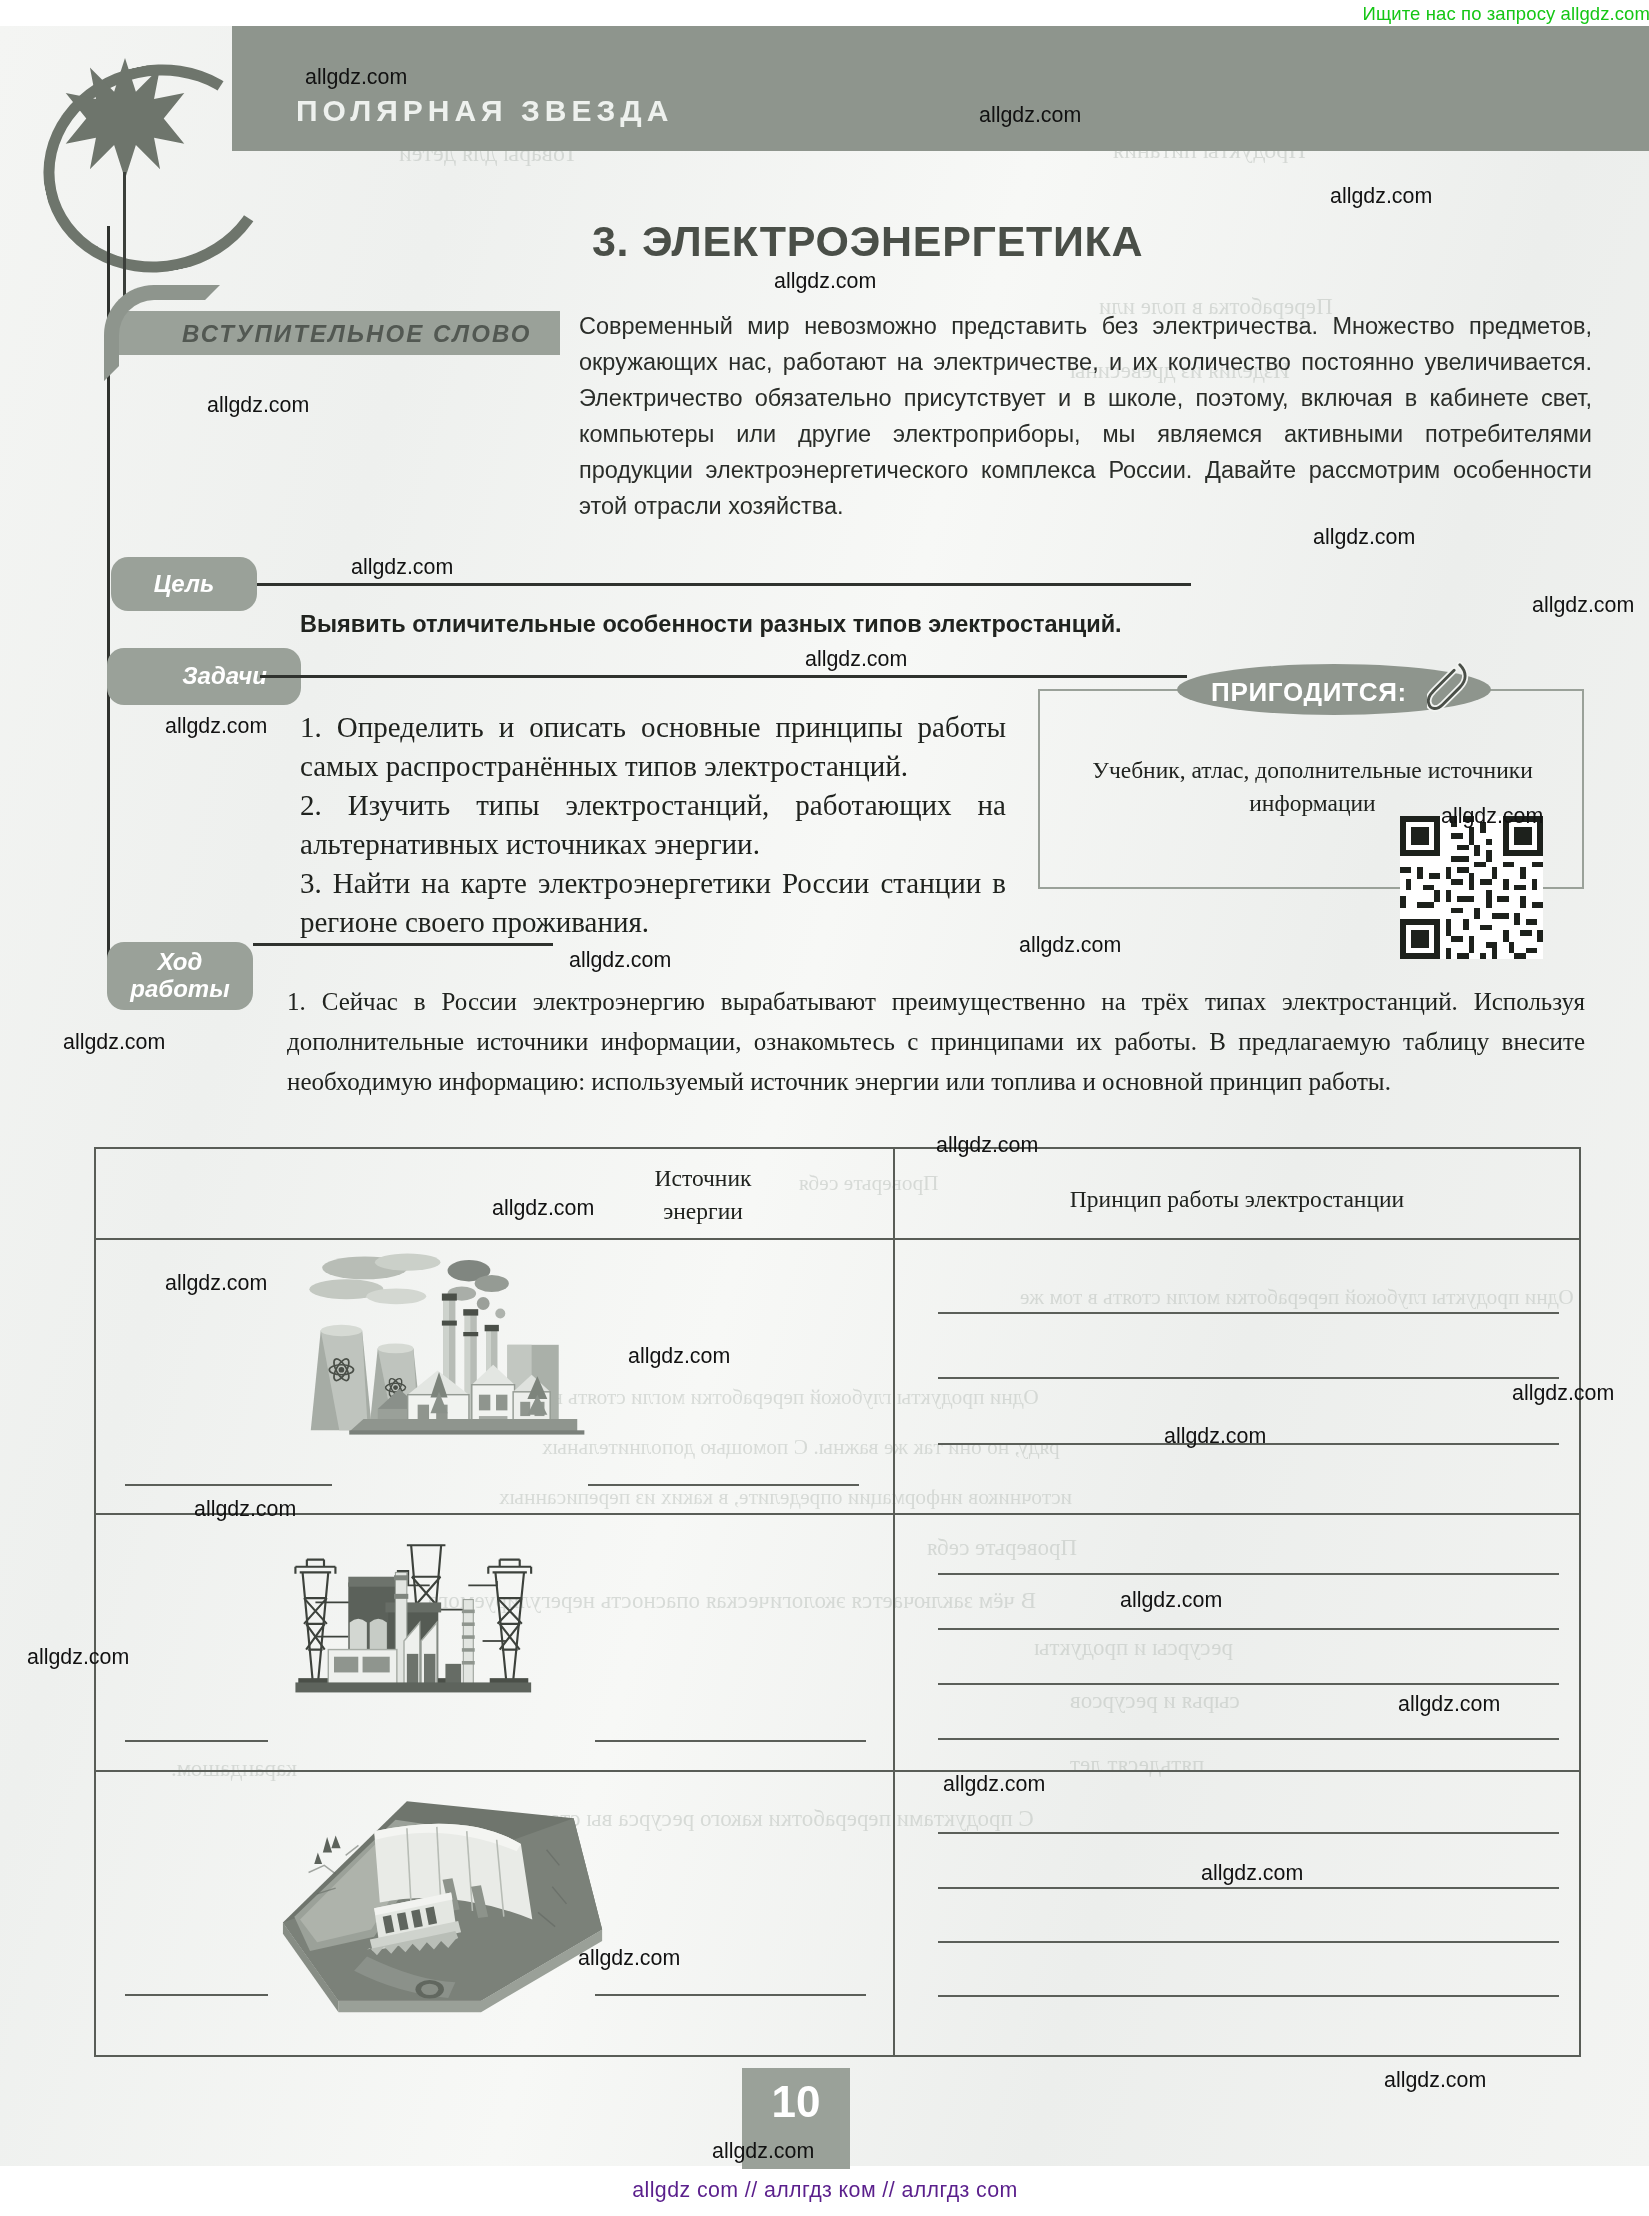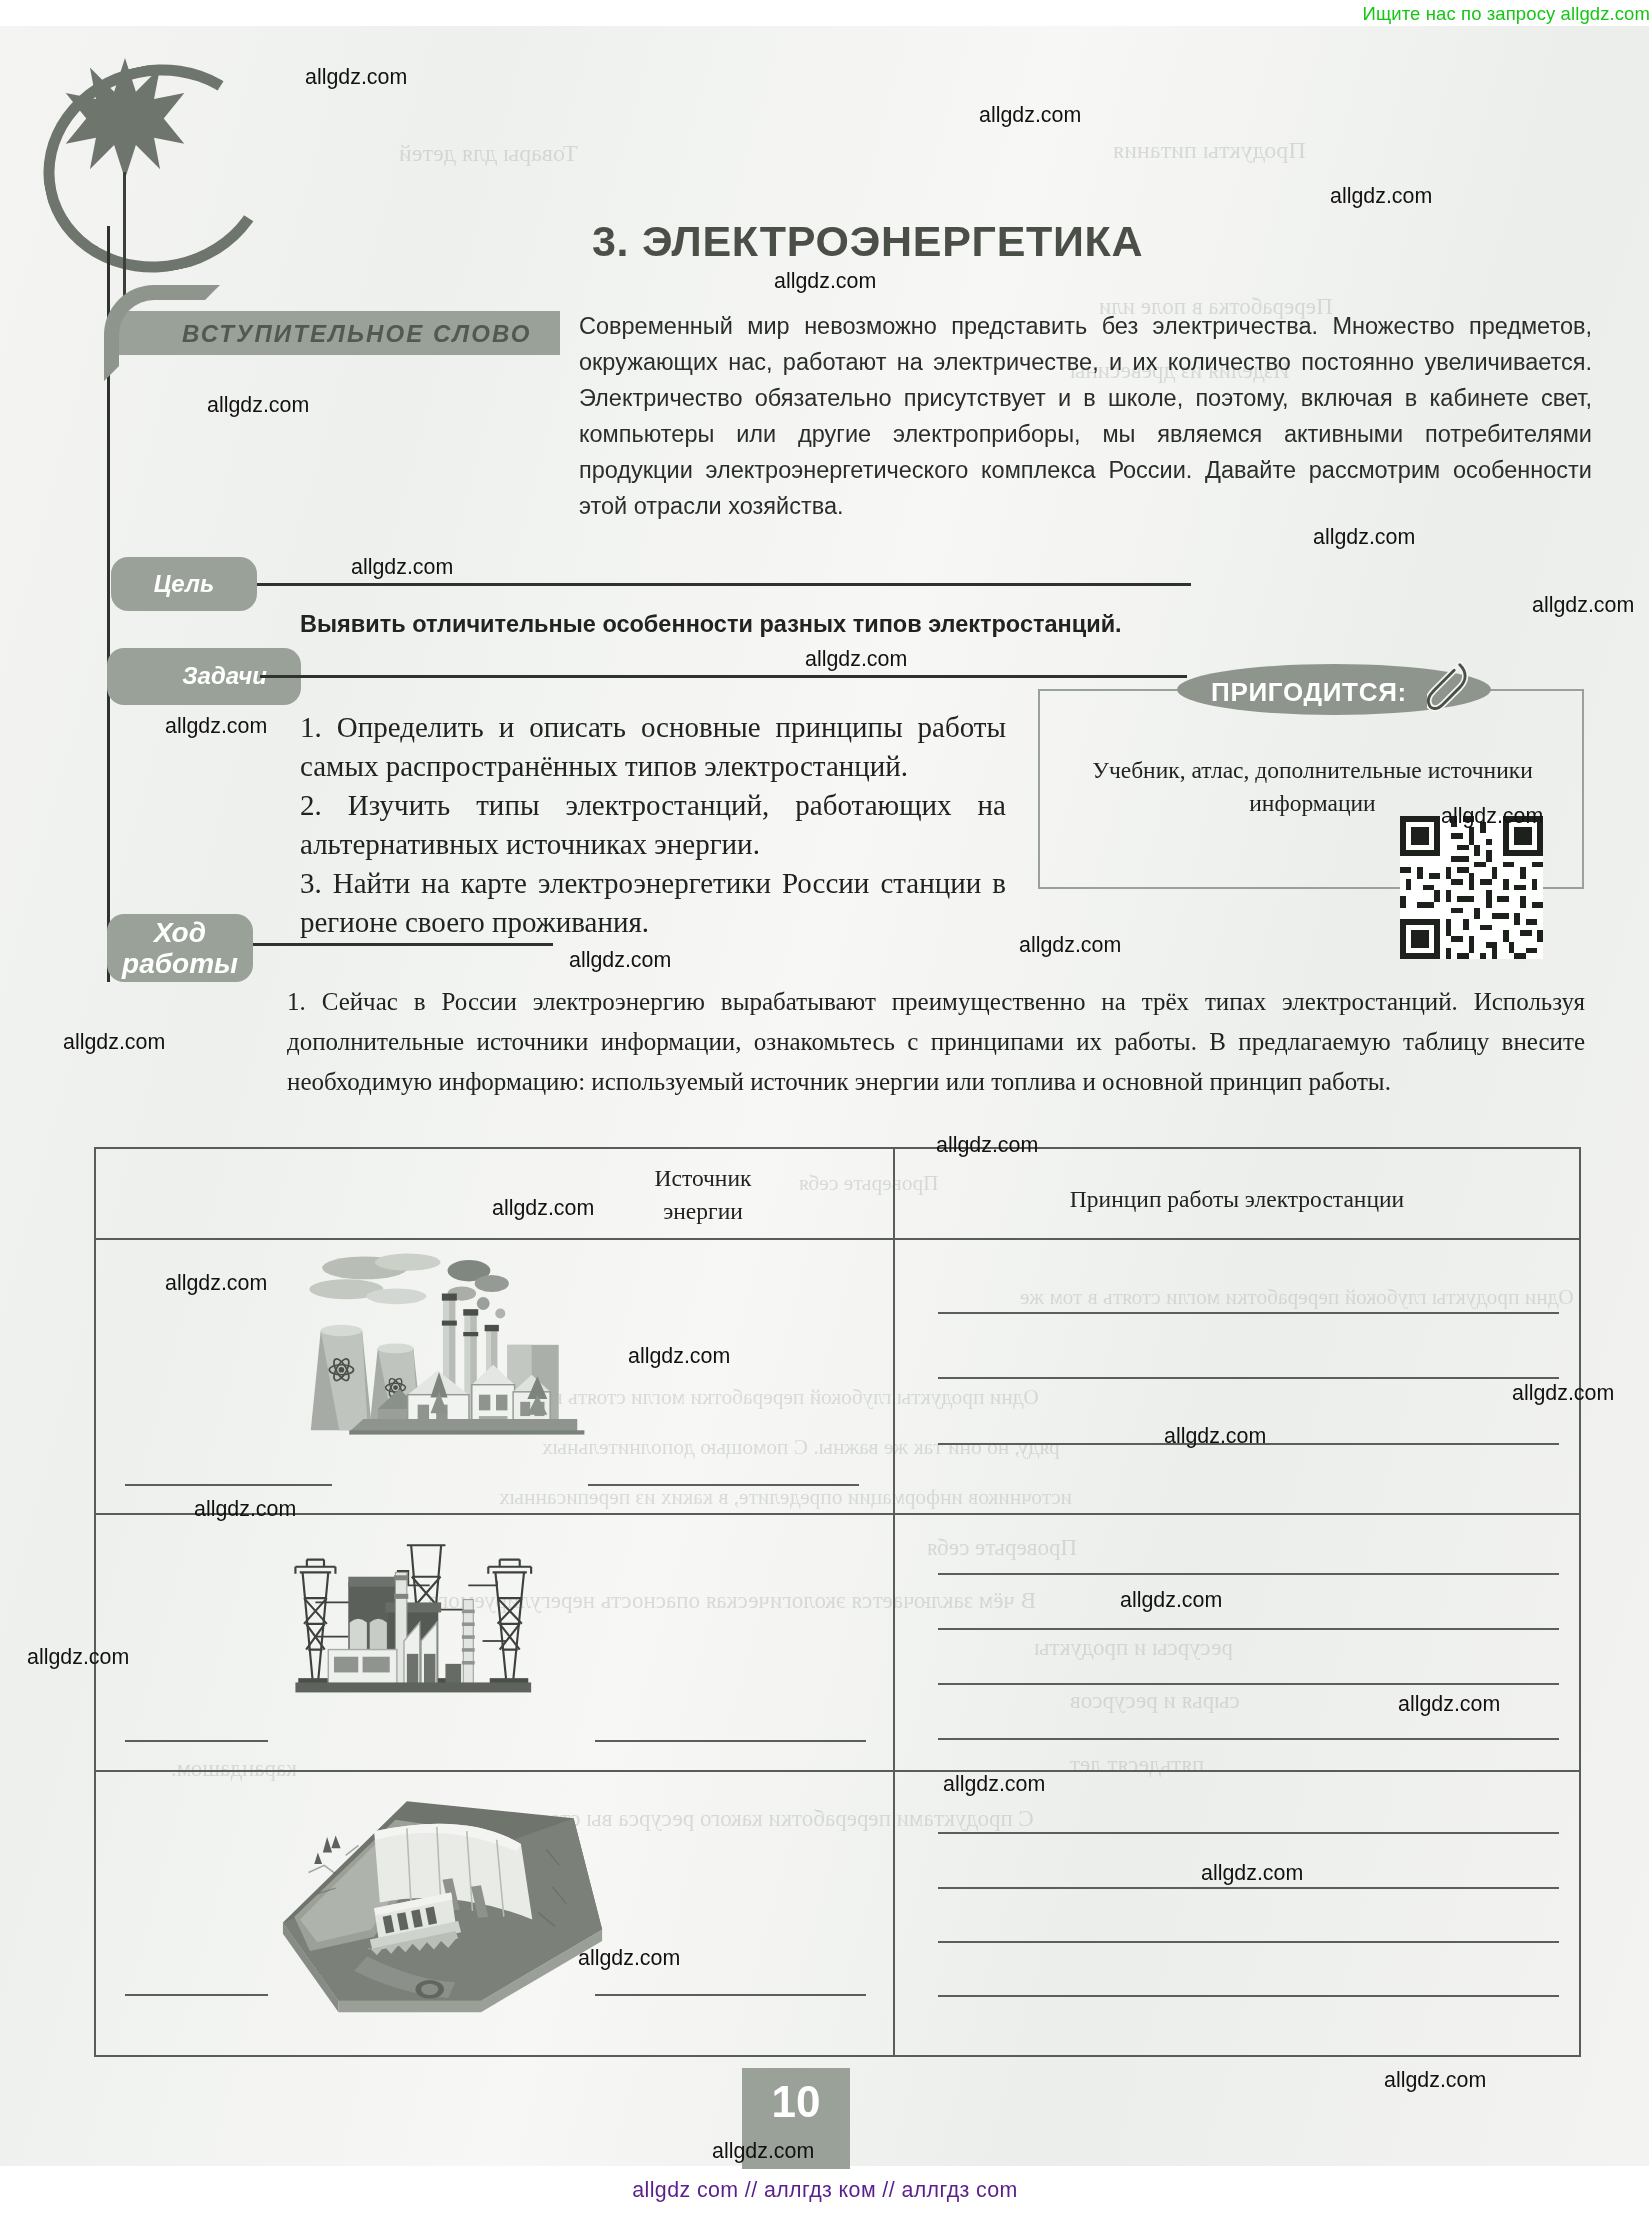--- a/index.html
+++ b/index.html
@@ -130,21 +130,21 @@
 
   
   .chip{
     position:absolute;background:#9aa199;border-radius:17px;
     font-family:"Liberation Sans",sans-serif;font-weight:bold;font-style:italic;
     color:#ffffff;display:flex;align-items:center;justify-content:center;
     text-align:center;line-height:1.12;
   }
   .chip-cel{left:111px;top:531px;width:146px;height:54px;font-size:24px;}
   .chip-zad{left:107px;top:622px;width:153px;height:57px;font-size:24px;padding-left:41px;}
-  .chip-hod{left:107px;top:888px;width:146px;height:68px;font-size:28px;}
+  .chip-hod{left:107px;top:916px;width:146px;height:68px;font-size:24px;}
   .chip-line{position:absolute;height:2.9px;background:#2f322e;}
 
   
   .goal-text{
     position:absolute;left:300px;top:585px;width:1013px;
     font-family:"Liberation Sans",sans-serif;font-weight:bold;
     font-size:23.5px;color:#20231f;
   }
   
   .tasks-text{
@@ -253,20 +253,25 @@
     <div class="ghost" style="left:542px;top:1409px;font-size:21.4px;">ряду, но они так же важны. С помощью дополнительных</div>
     <div class="ghost" style="left:499px;top:1459px;font-size:21.4px;">источников информации определите, в каких из переписанных</div>
     <div class="ghost" style="left:927px;top:1509px;font-size:23px;">Проверьте себя</div>
     <div class="ghost" style="left:428px;top:1562px;font-size:23px;">В чём заключается экологическая опасность нерегулируемого</div>
     <div class="ghost" style="left:1034px;top:1609px;font-size:23px;">ресурсы и продукты</div>
     <div class="ghost" style="left:1070px;top:1662px;font-size:23px;">сырья и ресурсов</div>
     <div class="ghost" style="left:171px;top:1730px;font-size:23px;">карандашом.</div>
     <div class="ghost" style="left:442px;top:1780px;font-size:23px;">С продуктами переработки какого ресурса вы сталкиваетесь</div>
     <div class="ghost" style="left:1070px;top:1726px;font-size:23px;">пятьдесят лет</div>
 
+    <div class="masthead">
+      <div class="masthead-band"></div>
+      <div class="zigzag"></div>
+      <div class="brand-text">ПОЛЯРНАЯ ЗВЕЗДА</div>
+    </div>
 
     <div class="logo-wrap">
       <div class="logo-arc"></div>
       <div class="logo-star"></div>
       <div class="logo-stem"></div>
       <div class="logo-foot"></div>
     </div>
 
     <div class="chapter-title">3. ЭЛЕКТРОЭНЕРГЕТИКА</div>
 

